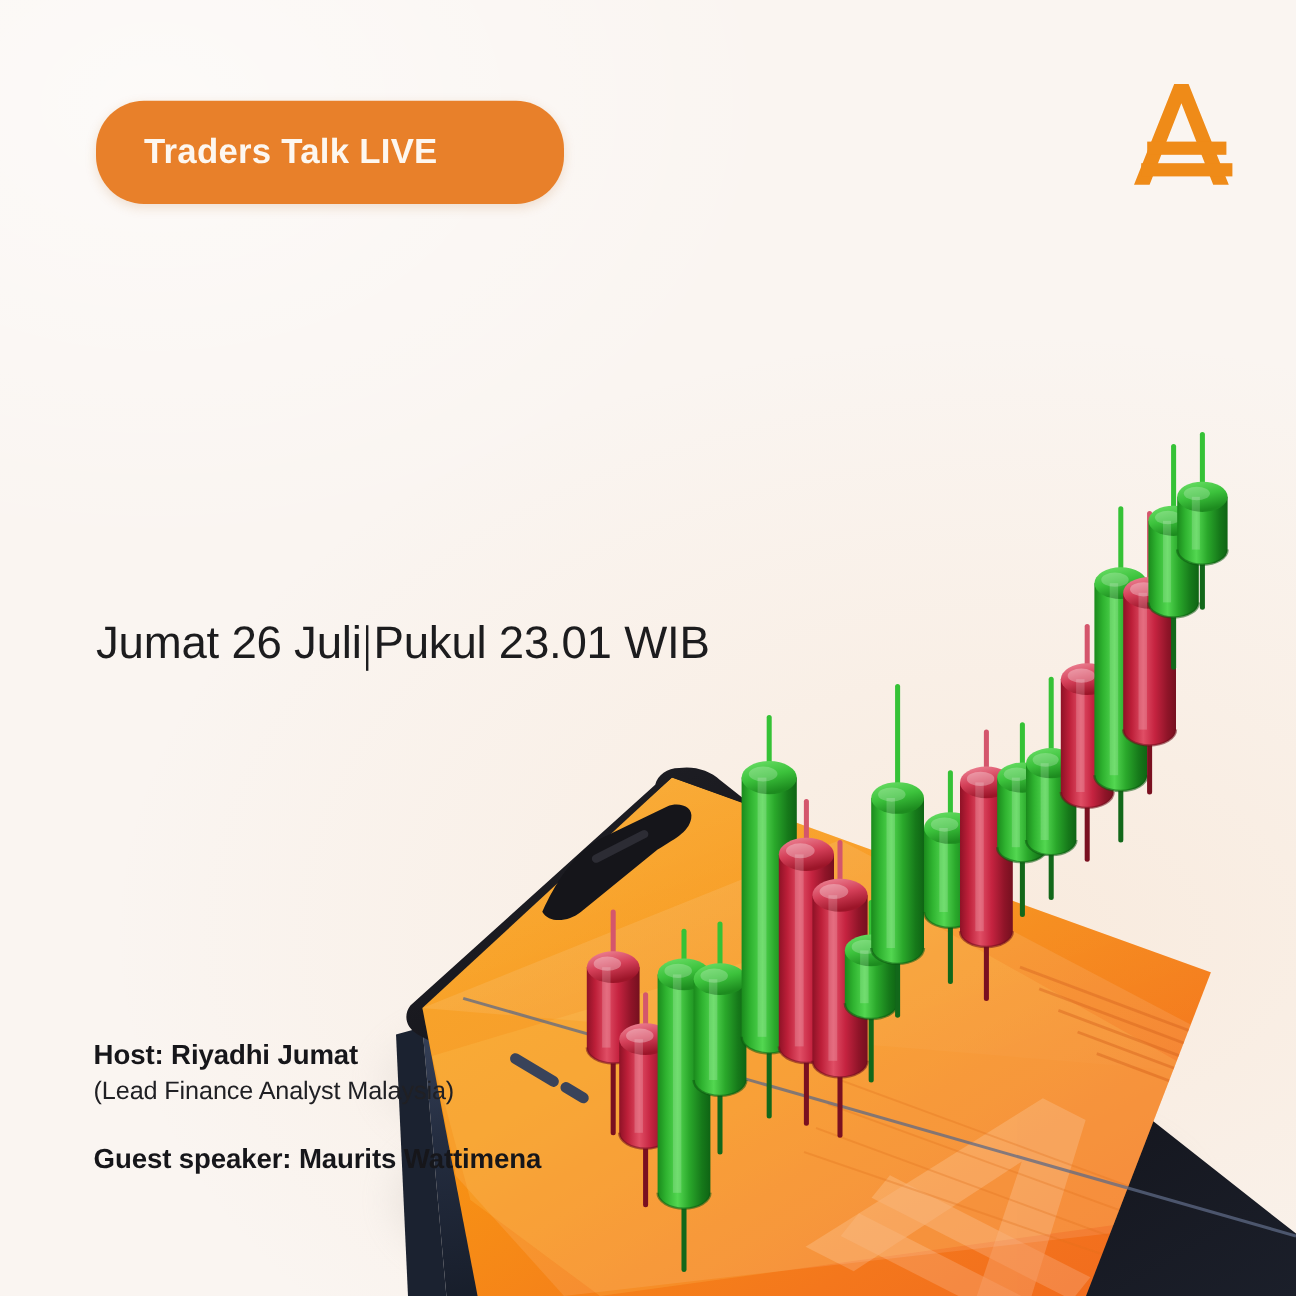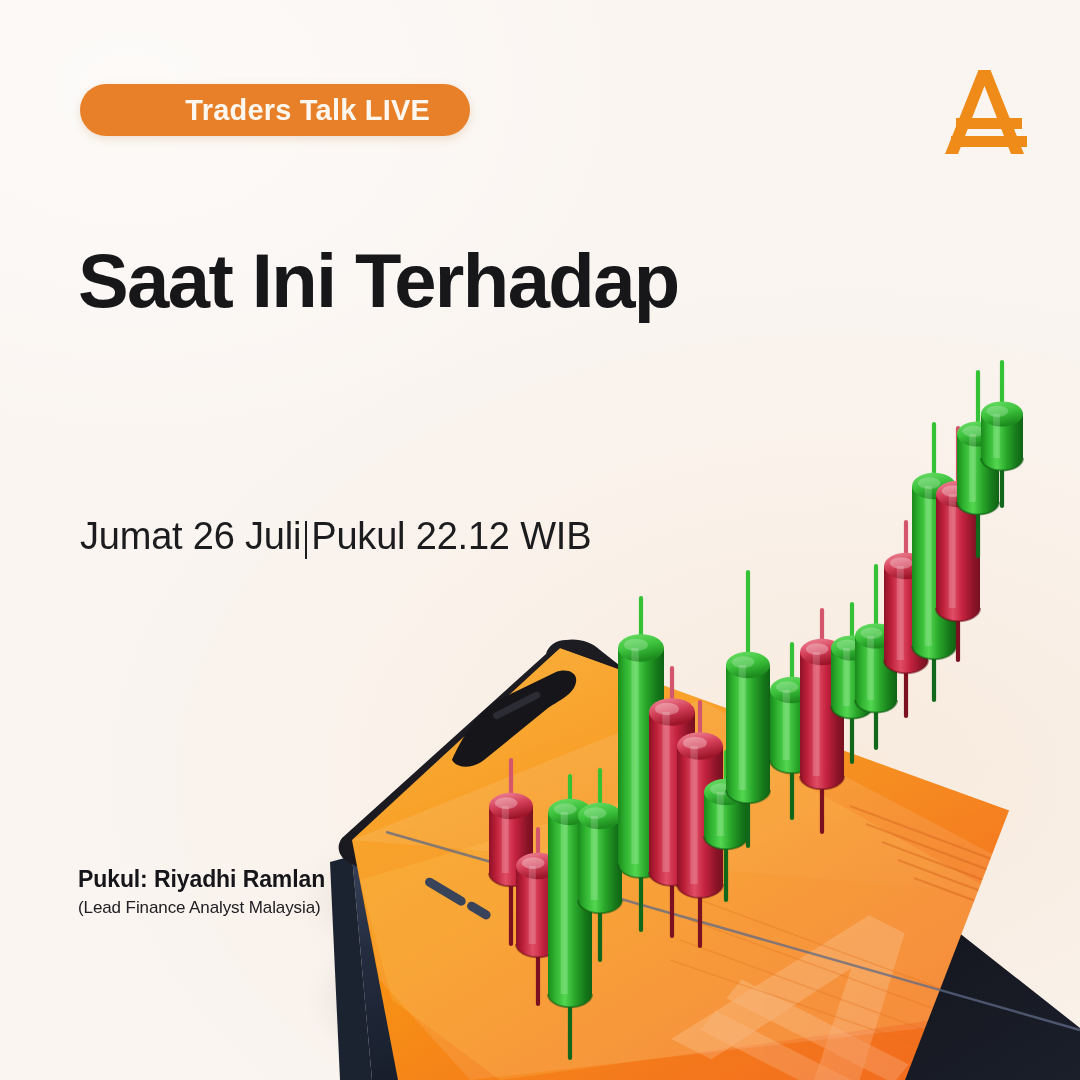--- a/index.html
+++ b/index.html
@@ -14,23 +14,23 @@
   
   .bg-wash{position:absolute;inset:0;
     background:
       radial-gradient(120% 80% at 78% 72%, rgba(240,180,120,.16) 0%, rgba(250,245,241,0) 58%),
       radial-gradient(70% 50% at 12% 8%, rgba(255,255,255,.55) 0%, rgba(250,245,241,0) 70%);
     pointer-events:none;}
 
   
   .pill{
     position:absolute;left:80px;top:84px;
-    height:52px;min-width:310px;padding:0 40px;
+    height:86px;min-width:310px;padding:0 40px;
     border-radius:40px;background:#e8802a;
-    display:flex;align-items:center;justify-content:flex-end;
+    display:flex;align-items:center;justify-content:flex-start;
     box-shadow:0 3px 10px rgba(180,100,30,.18);
     z-index:40;
   }
   .pill span{
     color:#fdf7f0;font-size:29px;font-weight:700;letter-spacing:.2px;
     white-space:nowrap;
   }
 
   
   .headline{
@@ -48,21 +48,21 @@
   }
   .dateline .sep{
     display:inline-block;width:2px;height:38px;background:#1c1c1e;
     position:relative;top:1px;
   }
 
   
   .credits{position:absolute;left:78px;top:866px;z-index:45;}
   .cred-name{color:#16161a;font-size:23px;font-weight:700;letter-spacing:-.1px;
     white-space:nowrap;}
-  .cred-role{color:#202024;font-size:17px;font-weight:400;letter-spacing:-.1px;
+  .cred-role{color:#202024;font-size:21px;font-weight:400;letter-spacing:-.1px;
     white-space:nowrap;margin-top:5px;}
   .cred-gap{height:30px;}
 
   
   .brand{position:absolute;right:42px;top:60px;width:104px;height:104px;z-index:40;}
 
   
   .phone-wrap{position:absolute;left:0;top:0;width:1080px;height:1080px;z-index:10;
     pointer-events:none;}
 
@@ -400,33 +400,33 @@
           </g>
         </g>
     </svg>
   </div>
 
   <div class="pill" style="background: rgb(232, 128, 42);">
     <span style="color: rgb(253, 247, 240);">Traders Talk LIVE</span>
   </div>
 
   <h1 class="headline" style="color: rgb(23, 23, 26);">
-    <span class="ln">Saat Ini Terhadap</span>
   </h1>
 
   <div class="dateline" style="color: rgb(28, 28, 30);">
     <span>Jumat 26 Juli</span>
     <span class="sep" style="background: rgb(28, 28, 30);"></span>
-    <span>Pukul 22.12 WIB</span>
+    <span>Pukul 23.01 WIB</span>
   </div>
 
   <div class="credits">
-    <div class="cred-name">Pukul: Riyadhi Ramlan</div>
+    <div class="cred-name">Host: Riyadhi Jumat</div>
     <div class="cred-role">(Lead Finance Analyst Malaysia)</div>
     <div class="cred-gap"></div>
+    <div class="cred-name">Guest speaker: Maurits Wattimena</div>
   </div>
 
   <div class="brand">
     <svg width="104" height="104" viewBox="0 0 104 104">
       <g id="brandGlyph" fill="#ef8b18">
         <path d="M44.5,10 L56.5,10 L90,94 L77,94 L50.5,26 L24,94 L11,94 Z"></path>
         <rect x="22" y="58" width="66" height="11"></rect>
         <rect x="17" y="76" width="76" height="11"></rect>
       </g>
     </svg>

